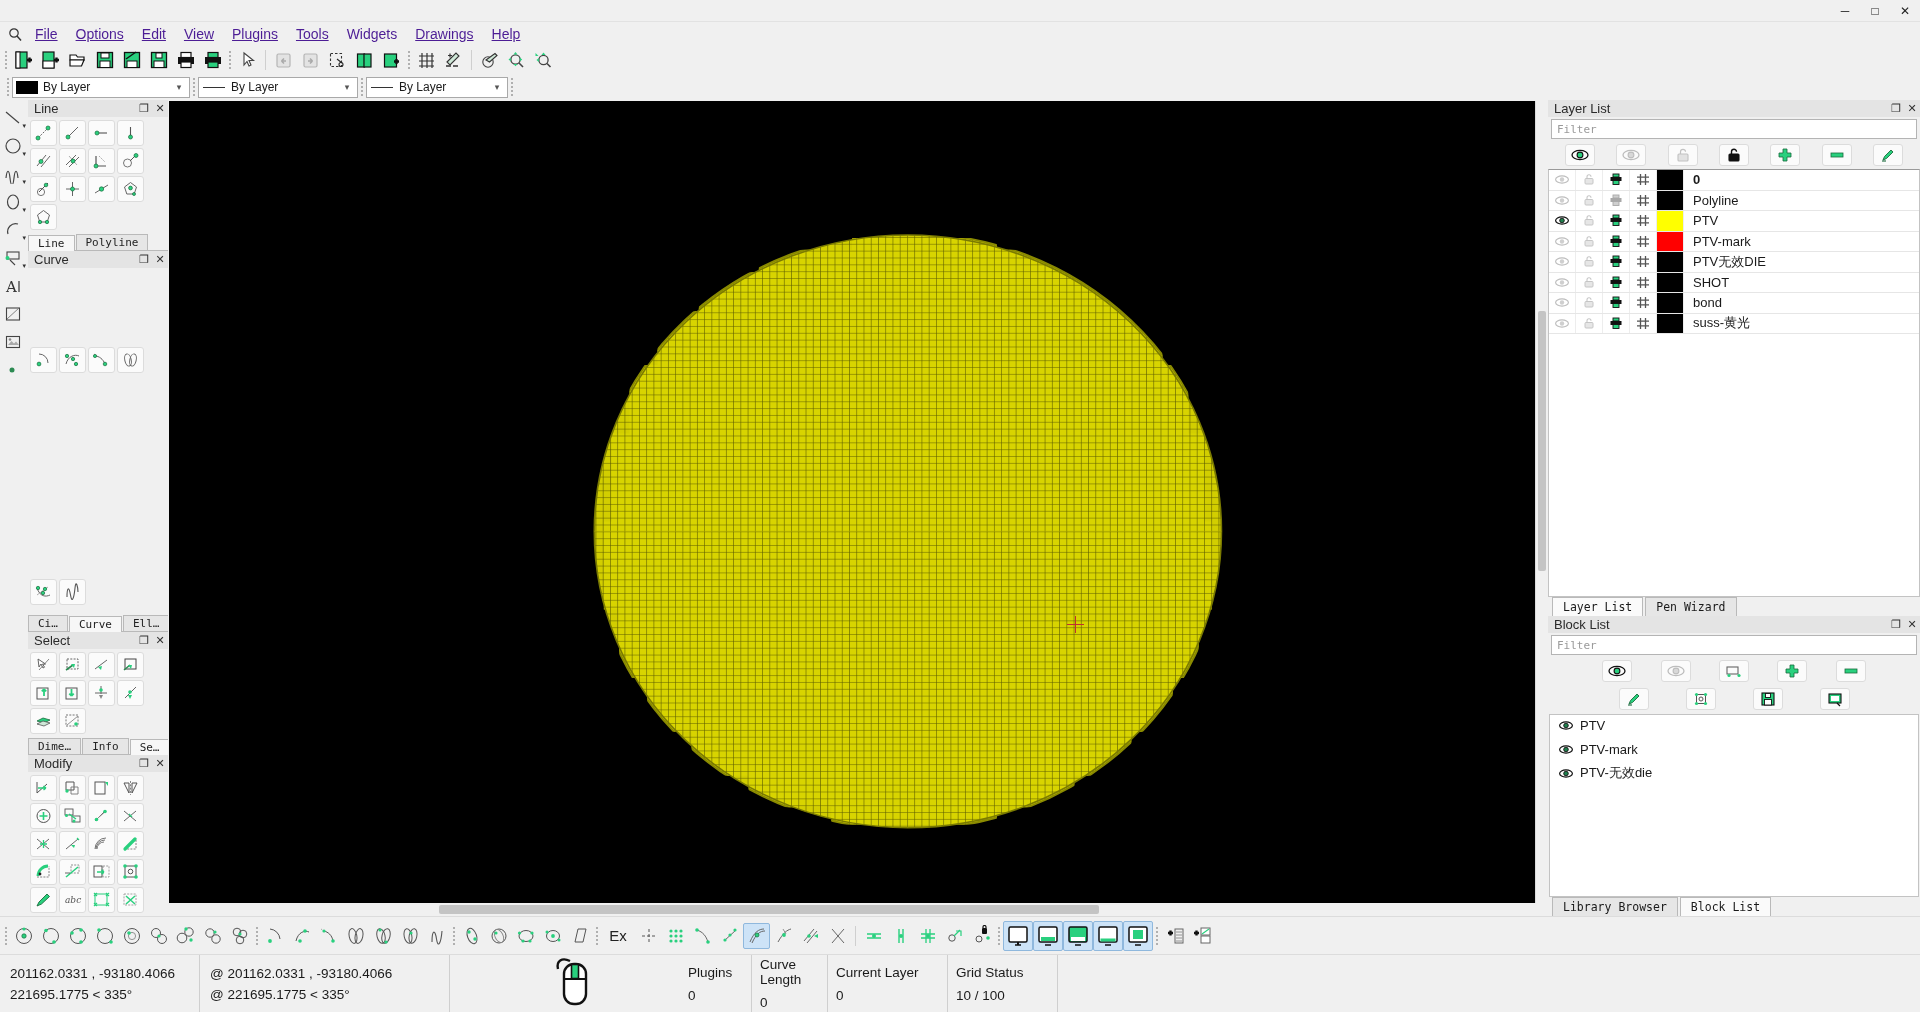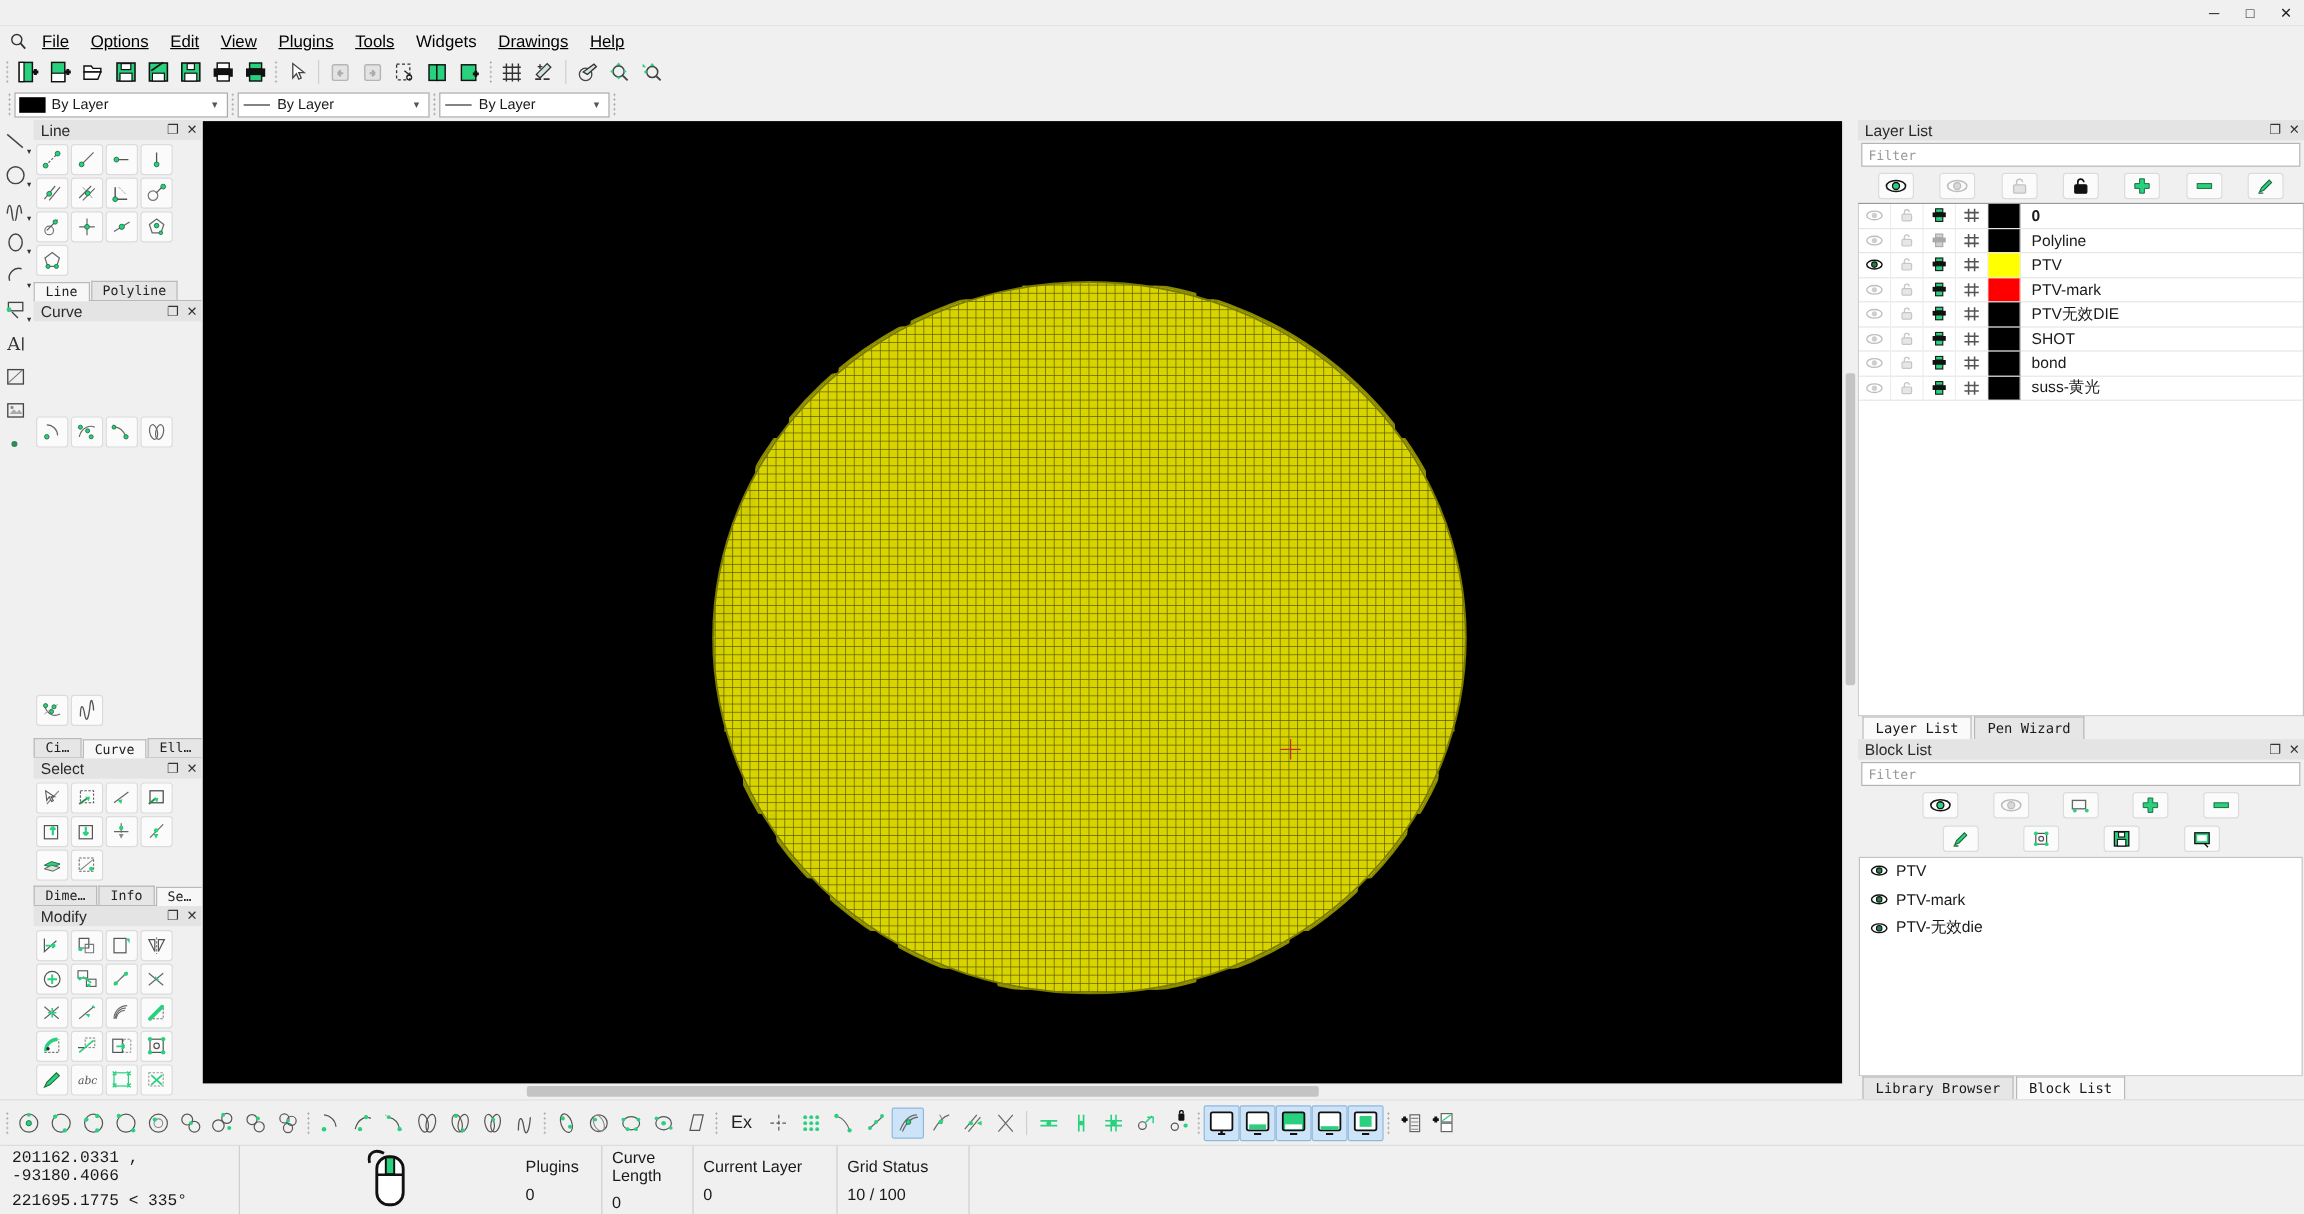--- a/index.html
+++ b/index.html
@@ -14,21 +14,21 @@
   }
   #app { position: relative; width: 1920px; height: 1012px; background: #f0f0f0; display: flex; flex-direction: column; }
 
   
   .titlebar { height: 22px; background: #f0f0f0; display: flex; align-items: center; justify-content: flex-end; border-bottom: 1px solid #e2e2e2; }
   .tb-btn { width: 30px; height: 20px; display: flex; align-items: center; justify-content: center; font-size: 12px; color: #222; }
 
   
   .menubar { height: 24px; background: #f0f0f0; display: flex; align-items: center; padding-left: 4px; }
   .menu-logo { width: 22px; height: 20px; display:flex; align-items:center; justify-content:center; }
-  .menu-item { padding: 2px 9px; font-size: 14px; color: #000000; cursor: default; }
+  .menu-item { padding: 2px 9px; font-size: 14px; color: #4c1d95; cursor: default; }
   .menu-item u { text-decoration: underline; }
 
   
   .toolbar-row { display: flex; align-items: center; background: #f0f0f0; height: 28px; padding-left: 2px; }
   .tbsep { width: 8px; height: 24px; display:flex; align-items:center; justify-content:center; }
   .tbsep::before { content:""; display:block; width:2px; height:20px;
      background-image: radial-gradient(circle, #b0b0b0 1px, transparent 1px);
      background-size: 2px 4px; }
   .vline { width:1px; height:20px; background:#cfcfcf; margin:0 4px; }
   .tbtn { width: 27px; height: 26px; display: flex; align-items: center; justify-content: center; border: 1px solid transparent; border-radius: 2px; }
@@ -96,21 +96,21 @@
 
   .docktabs { display:flex; align-items:flex-end; height: 19px; background:#f0f0f0; padding-left:4px; }
   .dtab { padding: 2px 10px; font-family:"DejaVu Sans Mono", monospace; font-size: 11.5px; background:#e6e6e6; border:1px solid #b9b9b9; border-bottom:none; margin-right:2px; }
   .dtab.sel { background:#fafafa; }
 
   
   .bottombar { height: 38px; background:#f0f0f0; display:flex; align-items:center; padding-left:2px; border-top:1px solid #dcdcdc; }
 
   
   .statusbar { height: 58px; background:#f0f0f0; display:flex; align-items:stretch; border-top:1px solid #dcdcdc; }
-  .sb-cell { display:flex; flex-direction:column; justify-content:center; padding: 0 10px; border-right:1px solid #cfcfcf; font-size:13.5px;font-family:Liberation Mono, monospace; }
+  .sb-cell { display:flex; flex-direction:column; justify-content:center; padding: 0 10px; border-right:1px solid #cfcfcf; font-size:13.5px; }
   .sb-cell div { padding: 3px 0; }
   .sb-mouse { width: 230px; display:flex; align-items:center; justify-content:center; }
   .sb-label { display:flex; flex-direction:column; justify-content:center; padding: 0 8px; border-right:1px solid #cfcfcf; }
   .sb-label .hdr { font-size: 13.5px; padding-bottom: 8px; }
   .sb-label .val { font-size: 13.5px; }
   .watermark { margin-left:auto; padding-right: 12px; display:flex; align-items:center; color:#8a8a8a; font-size:14px; }
 </style>
 </head>
 <body>
 
@@ -1567,20 +1567,24 @@
           <path d="M11 9l7-5" stroke="#29d07e" stroke-width="1.1"></path>
         </svg>
       </div>
   </div>
 
   <div class="statusbar">
     <div class="sb-cell" style="width:200px">
       <div>201162.0331 , -93180.4066</div>
       <div>221695.1775 &lt; 335°</div>
     </div>
+    <div class="sb-cell" style="width:250px">
+      <div>@  201162.0331 , -93180.4066</div>
+      <div>@  221695.1775 &lt; 335°</div>
+    </div>
     <div class="sb-mouse">
       <svg width="62" height="58" viewBox="0 0 62 58">
         <path d="M36 6C28 2 22 6 24 14" fill="none" stroke="#111" stroke-width="2.4"></path>
         <rect x="30" y="9" width="22" height="40" rx="10" fill="#fff" stroke="#111" stroke-width="2.4"></rect>
         <rect x="37.5" y="9.5" width="7" height="14" fill="#29d07e" stroke="#111" stroke-width="1.6"></rect>
         <path d="M30 24h22" stroke="#111" stroke-width="2"></path>
       </svg>
     </div>
     <div class="sb-label" style="width:72px">
       <div class="hdr">Plugins</div>

